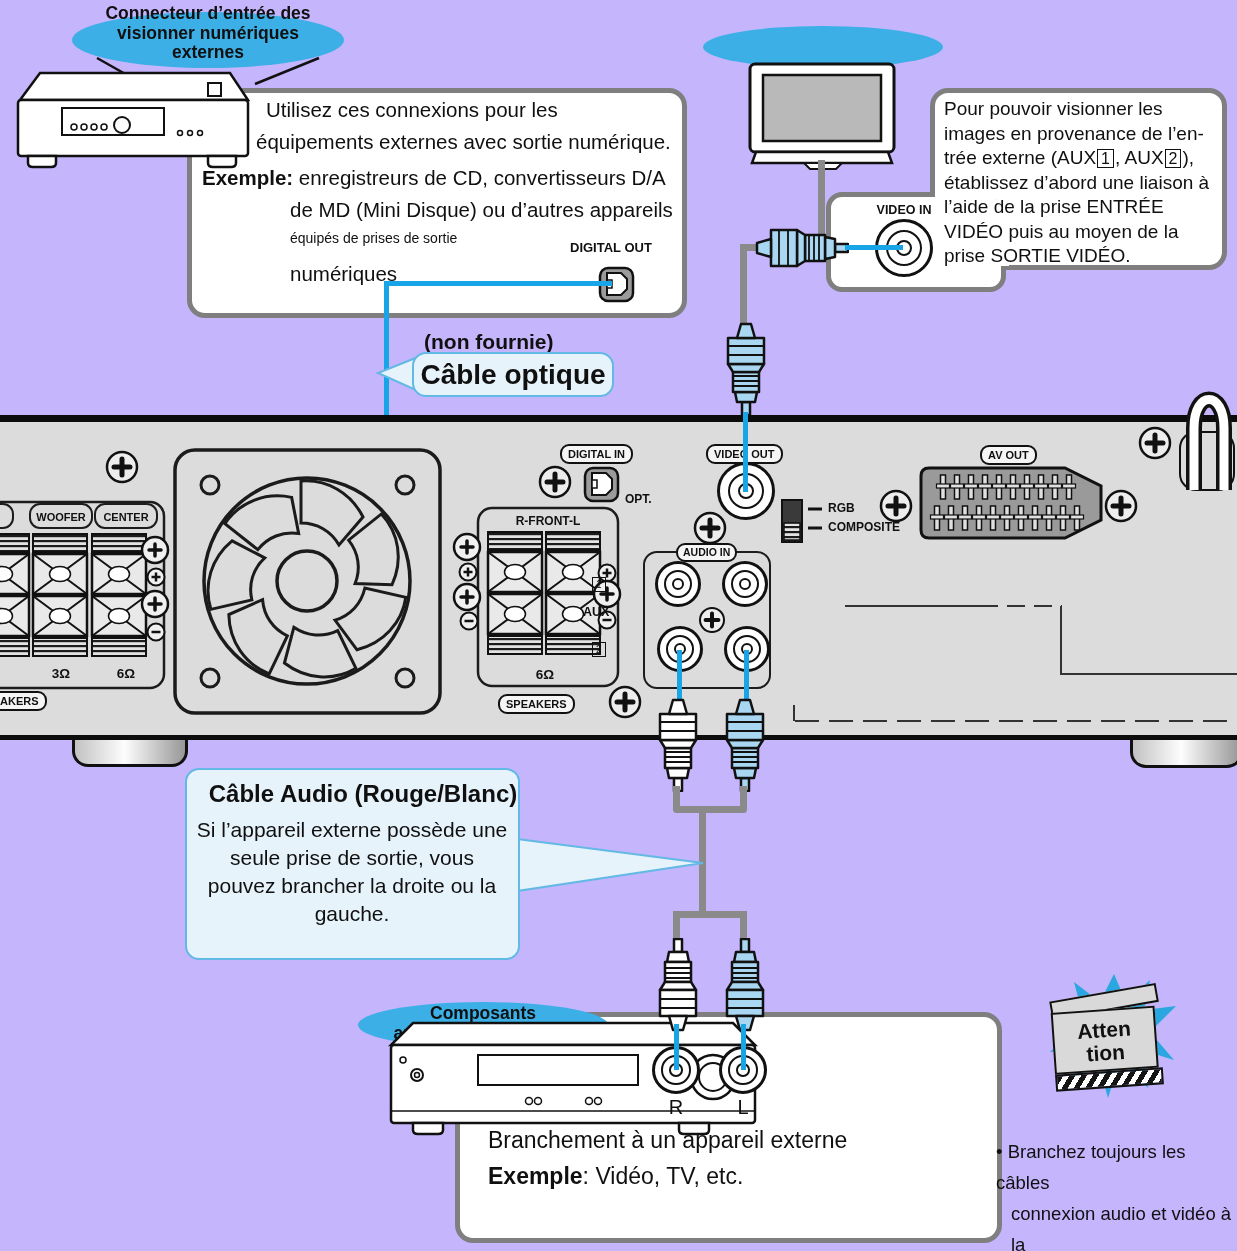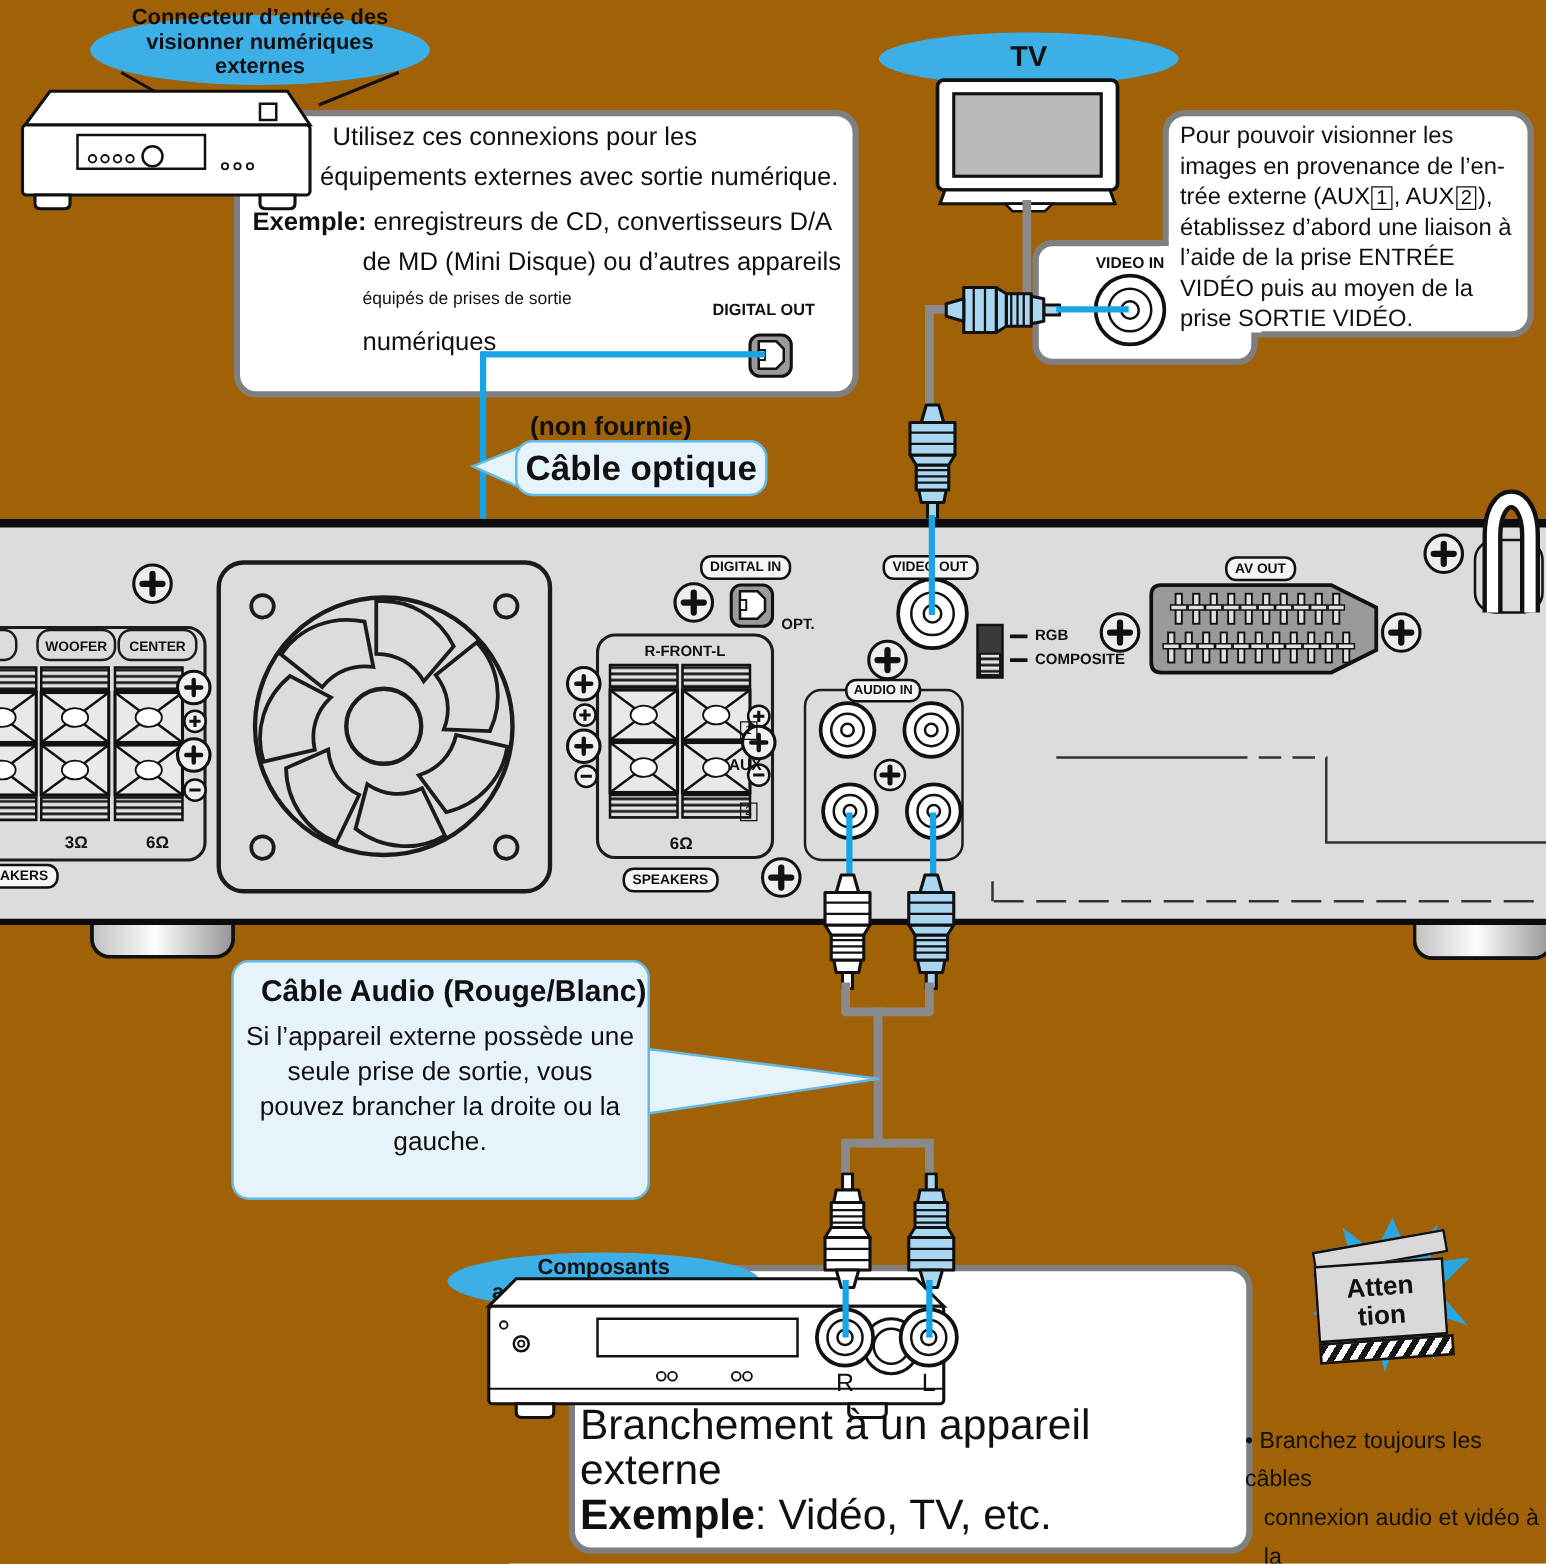--- a/index.html
+++ b/index.html
@@ -1,16 +1,16 @@
 <!DOCTYPE html>
 <html><head>
 <meta charset="utf-8">
 <style>
   html,body{margin:0;padding:0;background:#fff}
-  #page{position:relative;width:1237px;height:1251px;background:#a16207;overflow:hidden;
+  #page{position:relative;width:1237px;height:1251px;background:#c4b5fd;overflow:hidden;
         font-family:"Liberation Sans",sans-serif;color:#101010}
   .abs{position:absolute}
   .t{position:absolute;white-space:nowrap}
   .bcab{position:absolute;background:#18A5E8}
   .gcab{position:absolute;background:#8a8a8a}
   .gbox{position:absolute;background:#fff;border:5px solid #7f7f7f;border-radius:18px;box-sizing:border-box}
   .bubble{position:absolute;background:#E7F3FB;border:2.5px solid #63B9E5;border-radius:14px;box-sizing:border-box}
   .bell{position:absolute;background:#3BAFE6;border-radius:50%}
   .pill{position:absolute;background:#f5f5f5;border:2px solid #111;border-radius:9px;font-weight:bold;
         font-size:11px;line-height:13px;padding:1.5px 6px;white-space:nowrap;text-align:center}
@@ -134,21 +134,20 @@
 
   <div class="t" style="left:424px;top:330px;font-size:21px;font-weight:bold">(non fournie)</div>
   <svg class="abs" style="left:376px;top:355px" width="44" height="38">
     <polygon points="42,2 2,18 42,36" fill="#E7F3FB" stroke="#63B9E5" stroke-width="2"></polygon>
   </svg>
   <div class="bubble" style="left:412px;top:352px;width:202px;height:45px;text-align:center;font-weight:bold;font-size:28px;line-height:41px">
     <span>Câble optique</span>
   </div>
 
   <div class="bell" style="left:703px;top:26px;width:240px;height:42px"></div>
-  <div class="t" style="left:703px;top:32px;width:240px;text-align:center;font-weight:bold;font-size:23px">TV</div>
   <svg class="abs" style="left:746px;top:52px" width="152" height="120">
     <rect x="4" y="12" width="144" height="88" rx="5" fill="#fff" stroke="#111" stroke-width="3"></rect>
     <rect x="17" y="23" width="118" height="66" fill="#b9b9b9" stroke="#111" stroke-width="2.5"></rect>
     <polygon points="10,100 142,100 146,111 6,111" fill="#fff" stroke="#111" stroke-width="2.5"></polygon>
     <polygon points="58,111 96,111 90,117 64,117" fill="#fff" stroke="#111" stroke-width="2"></polygon>
   </svg>
   <div class="gcab" style="left:818px;top:160px;width:7px;height:75px"></div>
 
   <div class="gbox" style="left:930px;top:88px;width:297px;height:182px"></div>
   <div class="gbox" style="left:826px;top:192px;width:180px;height:100px;border-radius:16px"></div>
@@ -398,21 +397,21 @@
     </div>
   <div class="rca" style="left:719px;top:1046px;width:48px;height:48px">
       <i></i>
       <b></b>
     </div>
   <div class="bcab" style="left:674px;top:1024px;width:5px;height:46px"></div>
   <div class="bcab" style="left:741px;top:1024px;width:5px;height:46px"></div>
   <div class="t" style="left:660px;top:1096px;width:32px;text-align:center;font-size:20px">R</div>
   <div class="t" style="left:727px;top:1096px;width:32px;text-align:center;font-size:20px">L</div>
 
-  <div class="t" style="left:464px;top:1122px;font-size:34px;line-height:36px;white-space:normal;width:500px">
+  <div class="t" style="left:488px;top:1122px;font-size:23px;line-height:36px;white-space:normal;width:500px">
     <div>Branchement à un appareil externe</div>
     <div><span class="bold">Exemple</span><span>: Vidéo, TV, etc.</span></div>
   </div>
 
   <svg class="abs" style="left:1048px;top:972px" width="130" height="128">
     <polygon points="66,2 78,30 102,8 96,38 128,34 102,60 126,88 94,78 100,116 72,88 60,126 50,90 24,112 32,78 2,80 24,58 4,34 34,40 26,10 52,30" fill="#2AA7E0"></polygon>
   </svg>
   <div class="abs" style="left:1053px;top:996px;width:110px;height:96px;transform:rotate(-4deg)">
     <div class="abs" style="left:0;top:-4px;width:104px;height:15px;background:#d9d9d9;border:2px solid #111;transform:rotate(-6deg)"></div>
     <div class="abs" style="left:0;top:13px;width:104px;height:62px;background:#d9d9d9;border:2px solid #111;text-align:center;font-weight:bold;font-size:21px;line-height:23px;padding-top:7px;box-sizing:border-box">

